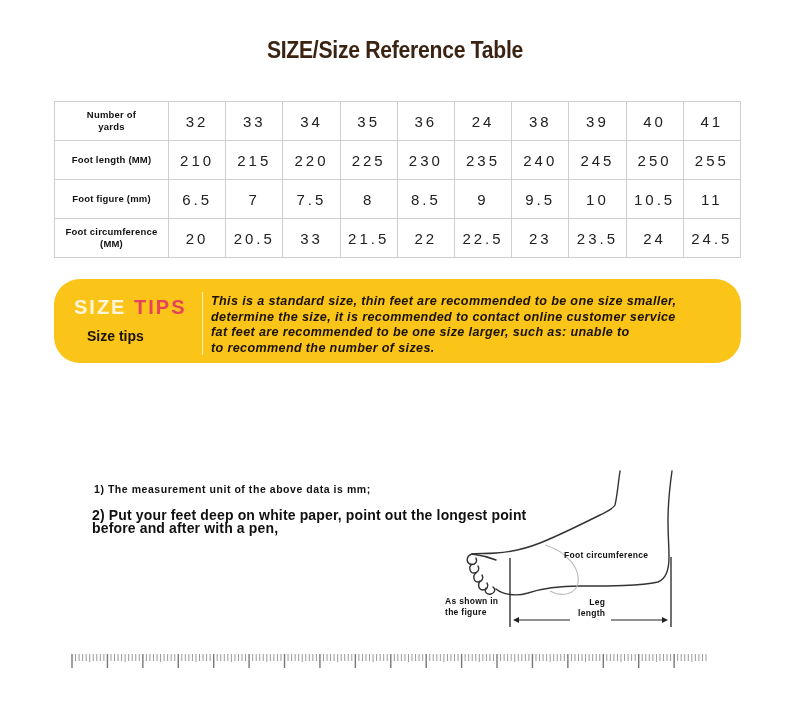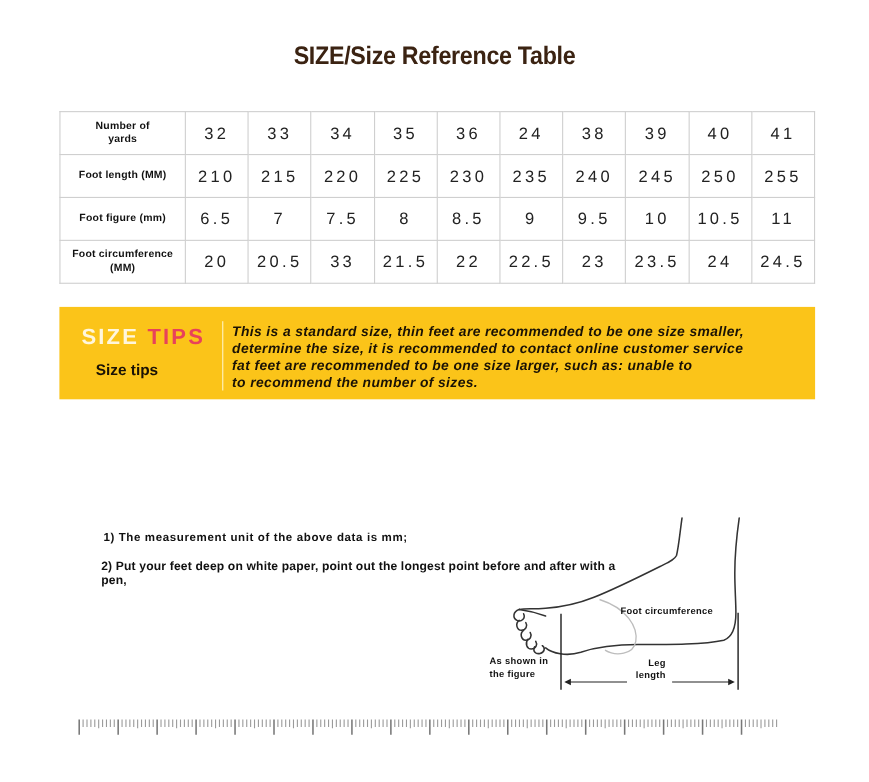--- a/index.html
+++ b/index.html
@@ -24,20 +24,21 @@
     .size-table td.rowhead {
       width: 113px; font-family: "Liberation Sans", sans-serif; font-weight: bold;
       font-size: 9.5px; line-height: 12px; color: #111; letter-spacing: 0.2px;
     }
     .size-table td.val {
       font-family: "Liberation Sans", sans-serif; font-size: 15px; color: #222; letter-spacing: 3px;
     }
     .tips {
       position: absolute; left: 54px; top: 279px; width: 687px; height: 84px;
       background: #fbc419;
+      border-radius: 26px;
     }
     .tips .big {
       position: absolute; left: 20px; top: 17px; font-family: "Liberation Sans", sans-serif;
       font-weight: bold; font-size: 20px; letter-spacing: 2px;
     }
     .tips .big .w { color: #fff6dc; }
     .tips .big .r { color: #e8425a; }
     .tips .small {
       position: absolute; left: 33px; top: 49px; font-family: "Liberation Sans", sans-serif;
       font-weight: bold; font-size: 14px; color: #1a1205;
@@ -49,21 +50,21 @@
       position: absolute; left: 157px; top: 15px; width: 520px;
       font-family: "Liberation Sans", sans-serif; font-weight: bold; font-size: 12.6px;
       line-height: 15.5px; color: #1a1205; letter-spacing: 0.35px; font-style: italic;
     }
     .note1 {
       position: absolute; left: 94px; top: 483px; font-family: "Liberation Sans", sans-serif;
       font-weight: bold; font-size: 10.5px; letter-spacing: 0.55px; color: #111;
     }
     .note2 {
       position: absolute; left: 92px; top: 509px; width: 470px; font-family: "Liberation Sans", sans-serif;
-      font-weight: bold; font-size: 11px; line-height: 12.5px; color: #111; letter-spacing: 0.15px;
+      font-weight: bold; font-size: 14px; line-height: 12.5px; color: #111; letter-spacing: 0.15px;
     }
     .diagram { position: absolute; left: 430px; top: 465px; width: 280px; height: 170px; }
     .diagram svg { position: absolute; left: 0; top: 0; }
     .dlabel {
       position: absolute; font-family: "Liberation Sans", sans-serif; font-weight: bold;
       font-size: 8.5px; color: #111; letter-spacing: 0.3px; line-height: 11px;
     }
     .ruler { position: absolute; left: 70px; top: 650px; width: 640px; height: 22px; }
   </style>
 </head>

